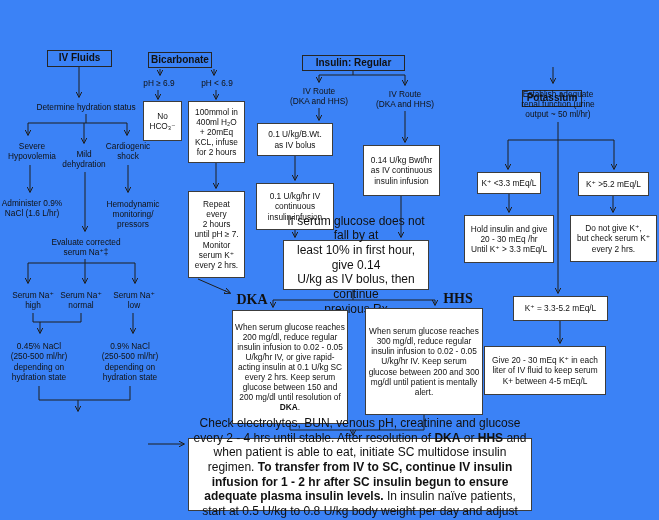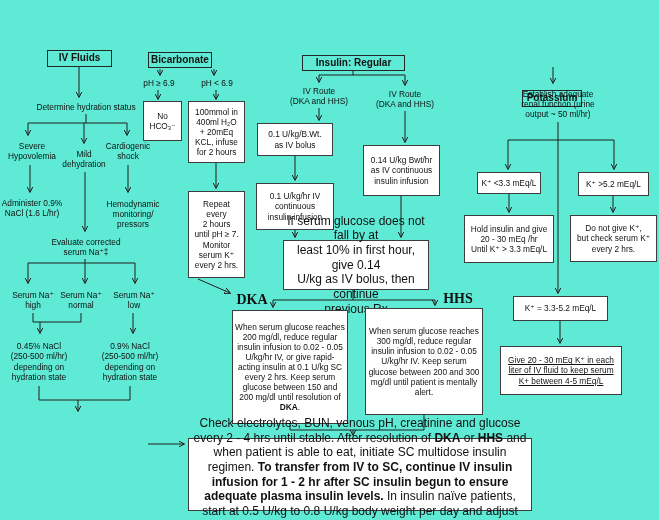--- a/index.html
+++ b/index.html
@@ -1,17 +1,17 @@
 <!DOCTYPE html>
 <html><head>
 <meta charset="utf-8">
 <style>
   html,body { margin:0; padding:0; background:#fff; }
   .canvas {
-    position:relative; width:659px; height:520px; background:#5eead4;
+    position:relative; width:659px; height:520px; background:#3b82f6;
     font-family:"Liberation Sans","DejaVu Sans",sans-serif; color:#111;
     overflow:hidden;
   }
   .wires { position:absolute; left:0; top:0; width:659px; height:520px; }
   .wires line, .wires path { stroke:#1e1e1e; stroke-width:1; fill:none; }
   .node {
     position:absolute; font-size:8.3px; line-height:1.22; text-align:center;
     white-space:pre-line; box-sizing:border-box;
     display:flex; align-items:center; justify-content:center;
   }
@@ -172,21 +172,21 @@
 output ~ 50 ml/hr)</div>
   <div class="node box" style="left:477px;top:172px;width:64px;height:22px;">K⁺ &lt;3.3 mEq/L</div>
   <div class="node box" style="left:578px;top:172px;width:71px;height:24px;">K⁺ &gt;5.2 mEq/L</div>
   <div class="node box" style="left:464px;top:215px;width:90px;height:48px;">Hold insulin and give
 20 - 30 mEq /hr
 Until K⁺ &gt; 3.3 mEq/L</div>
   <div class="node box" style="left:570px;top:215px;width:87px;height:47px;">Do not give K⁺,
 but check serum K⁺
 every 2 hrs.</div>
   <div class="node box" style="left:513px;top:296px;width:95px;height:25px;">K⁺ = 3.3-5.2 mEq/L</div>
-  <div class="node box" style="left:500px;top:346px;width:122px;height:49px;text-decoration:underline;">Give 20 - 30 mEq K⁺ in each
+  <div class="node box" style="left:484px;top:346px;width:122px;height:49px;">Give 20 - 30 mEq K⁺ in each
 liter of IV  fluid to keep serum
 K+ between 4-5 mEq/L</div>
 
   <div class="node box parts small" style="left:188px;top:438px;width:344px;height:73px;">
     <div><span>Check electrolytes, BUN, venous pH, creatinine and glucose every 2 - 4 hrs until stable. After resolution of </span><b>DKA</b><span> or </span><b>HHS</b><span> and when patient is able to eat, initiate SC multidose insulin regimen. </span><b>To transfer from IV to SC, continue IV insulin infusion for 1 - 2 hr after SC insulin begun to ensure adequate plasma insulin levels.</b><span>  In insulin naïve patients, start at 0.5 U/kg to 0.8 U/kg body weight per day and adjust insulin as needed. Look for precipitating cause(s).</span></div>
   </div>
 
 </div>
 
 </body></html>

